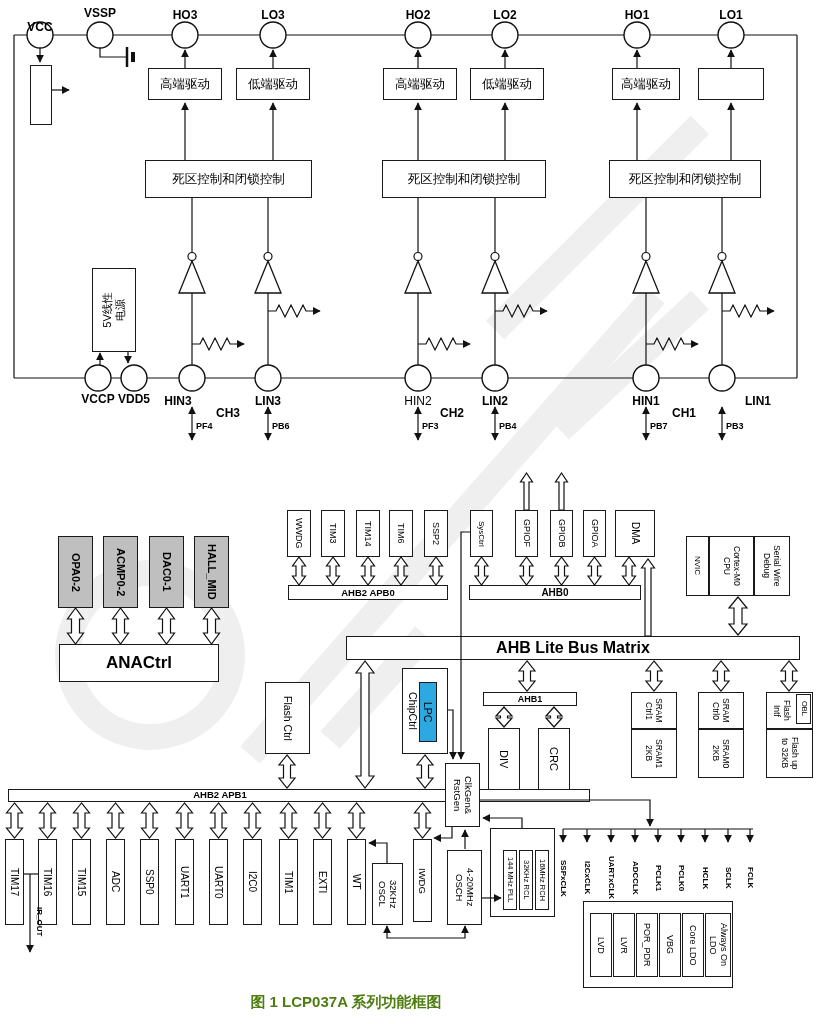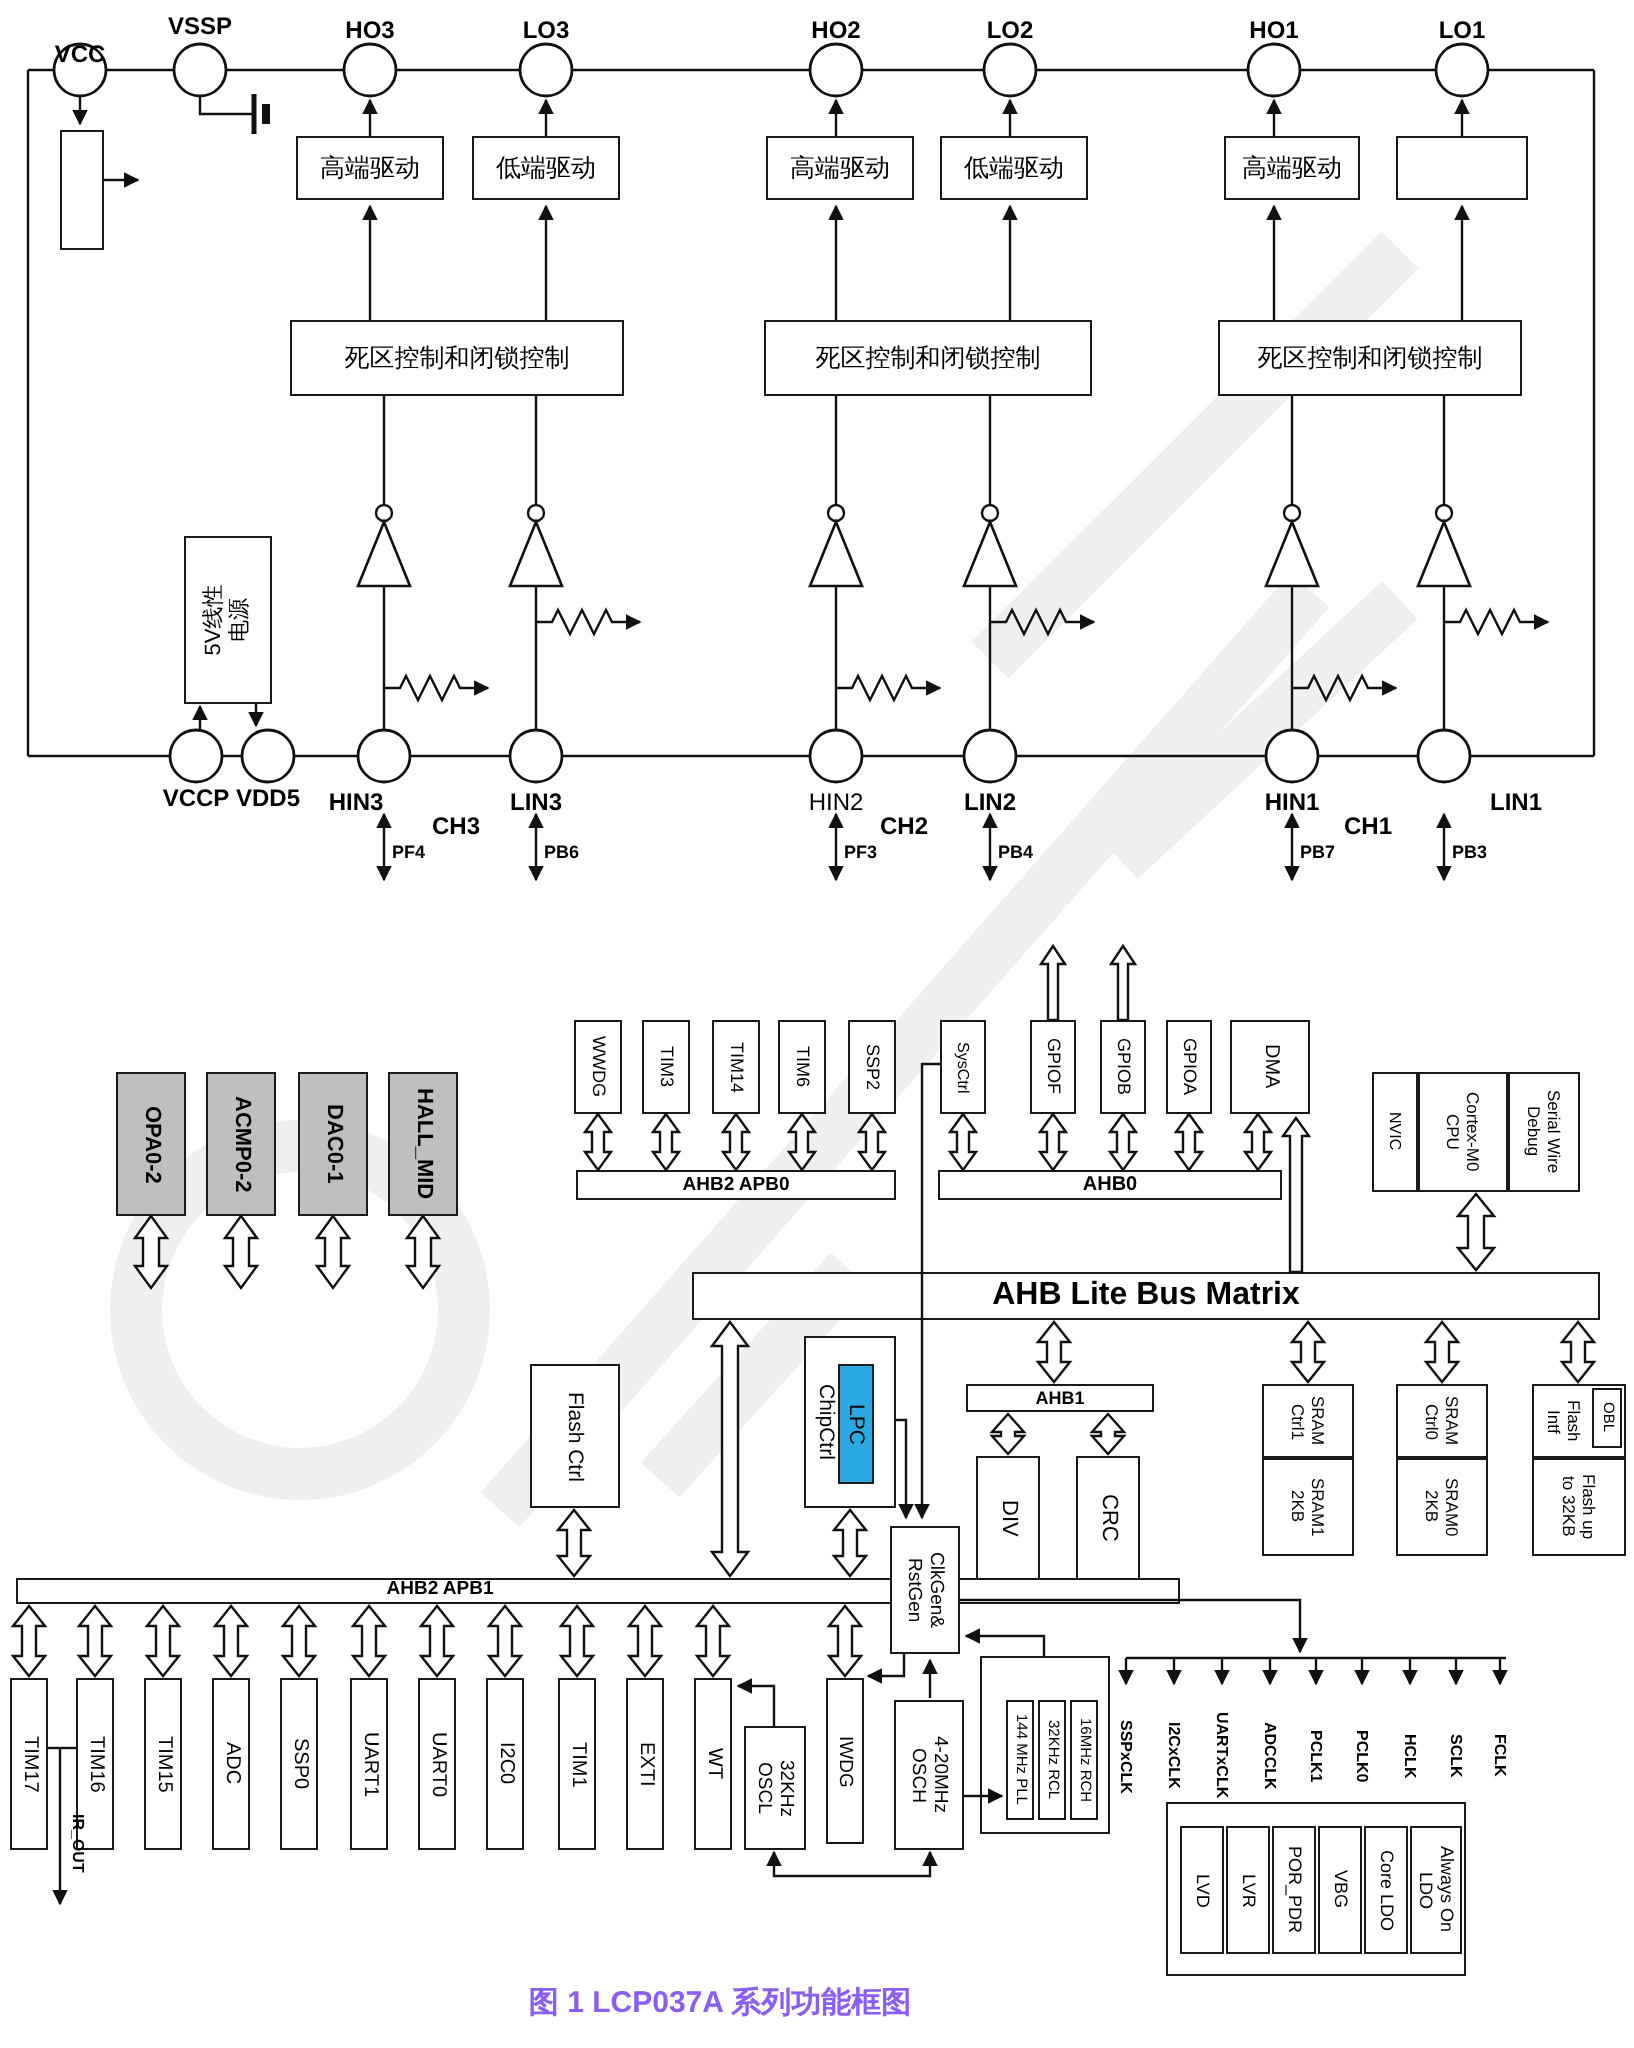--- a/index.html
+++ b/index.html
@@ -75,20 +75,21 @@
   <div class="lab" style="left:422px;top:420px;width:32px;height:12px;font-size:9px;font-weight:600;justify-content:flex-start">PF3</div>
   <div class="lab" style="left:499px;top:420px;width:32px;height:12px;font-size:9px;font-weight:600;justify-content:flex-start">PB4</div>
   <div class="lab" style="left:650px;top:420px;width:32px;height:12px;font-size:9px;font-weight:600;justify-content:flex-start">PB7</div>
   <div class="lab" style="left:726px;top:420px;width:32px;height:12px;font-size:9px;font-weight:600;justify-content:flex-start">PB3</div>
 
 
   <div class="b v g" style="left:58px;top:536px;width:35px;height:72px;font-size:11px;font-weight:600">OPA0-2</div>
   <div class="b v g" style="left:103px;top:536px;width:35px;height:72px;font-size:11px;font-weight:600">ACMP0-2</div>
   <div class="b v g" style="left:149px;top:536px;width:35px;height:72px;font-size:11px;font-weight:600">DAC0-1</div>
   <div class="b v g" style="left:194px;top:536px;width:35px;height:72px;font-size:11px;font-weight:600">HALL_MID</div>
+  <div class="b" style="left:59px;top:644px;width:160px;height:38px;font-size:17px;font-weight:600">ANACtrl</div>
 
   <div class="b v" style="left:287px;top:510px;width:24px;height:47px;font-size:9px">WWDG</div>
   <div class="b v" style="left:321px;top:510px;width:24px;height:47px;font-size:9px">TIM3</div>
   <div class="b v" style="left:356px;top:510px;width:24px;height:47px;font-size:9px">TIM14</div>
   <div class="b v" style="left:389px;top:510px;width:24px;height:47px;font-size:9px">TIM6</div>
   <div class="b v" style="left:424px;top:510px;width:24px;height:47px;font-size:9px">SSP2</div>
   <div class="b v" style="left:470px;top:510px;width:23px;height:47px;font-size:8px">SysCtrl</div>
   <div class="b v" style="left:515px;top:510px;width:23px;height:47px;font-size:9px">GPIOF</div>
   <div class="b v" style="left:550px;top:510px;width:23px;height:47px;font-size:9px">GPIOB</div>
   <div class="b v" style="left:583px;top:510px;width:23px;height:47px;font-size:9px">GPIOA</div>
@@ -171,21 +172,21 @@
 
   <div class="b" style="left:583px;top:901px;width:150px;height:87px"></div>
   <div class="b v" style="left:590px;top:913px;width:22px;height:64px;font-size:9px">LVD</div>
   <div class="b v" style="left:613px;top:913px;width:22px;height:64px;font-size:9px">LVR</div>
   <div class="b v" style="left:636px;top:913px;width:22px;height:64px;font-size:9px">POR_PDR</div>
   <div class="b v" style="left:659px;top:913px;width:22px;height:64px;font-size:9px">VBG</div>
   <div class="b v" style="left:682px;top:913px;width:22px;height:64px;font-size:9px">Core LDO</div>
   <div class="b v" style="left:705px;top:913px;width:26px;height:64px;font-size:9px">Always On
 LDO</div>
 
-  <div class="lab" style="left:16px;top:992px;width:688px;height:20px;font-size:15px;font-weight:700;color:#8b5cf6">图 1 LCP037A 系列功能框图</div>
+  <div class="lab" style="left:2px;top:992px;width:688px;height:20px;font-size:15px;font-weight:700;color:#4d7c0f">图 1 LCP037A 系列功能框图</div>
 
   <svg id="wires" width="817" height="1024">
     <defs>
       <marker id="ah" viewBox="0 0 10 10" refX="9" refY="5" markerWidth="6.5" markerHeight="6.5" orient="auto-start-reverse">
         <path d="M0,0 L10,5 L0,10 Z" fill="#111"></path>
       </marker>
     </defs>
     <g id="wg">
         <polyline points="14,35 14,378" fill="none" stroke="#111" stroke-width="1.2"></polyline>
         <polyline points="797,35 797,378" fill="none" stroke="#111" stroke-width="1.2"></polyline>

